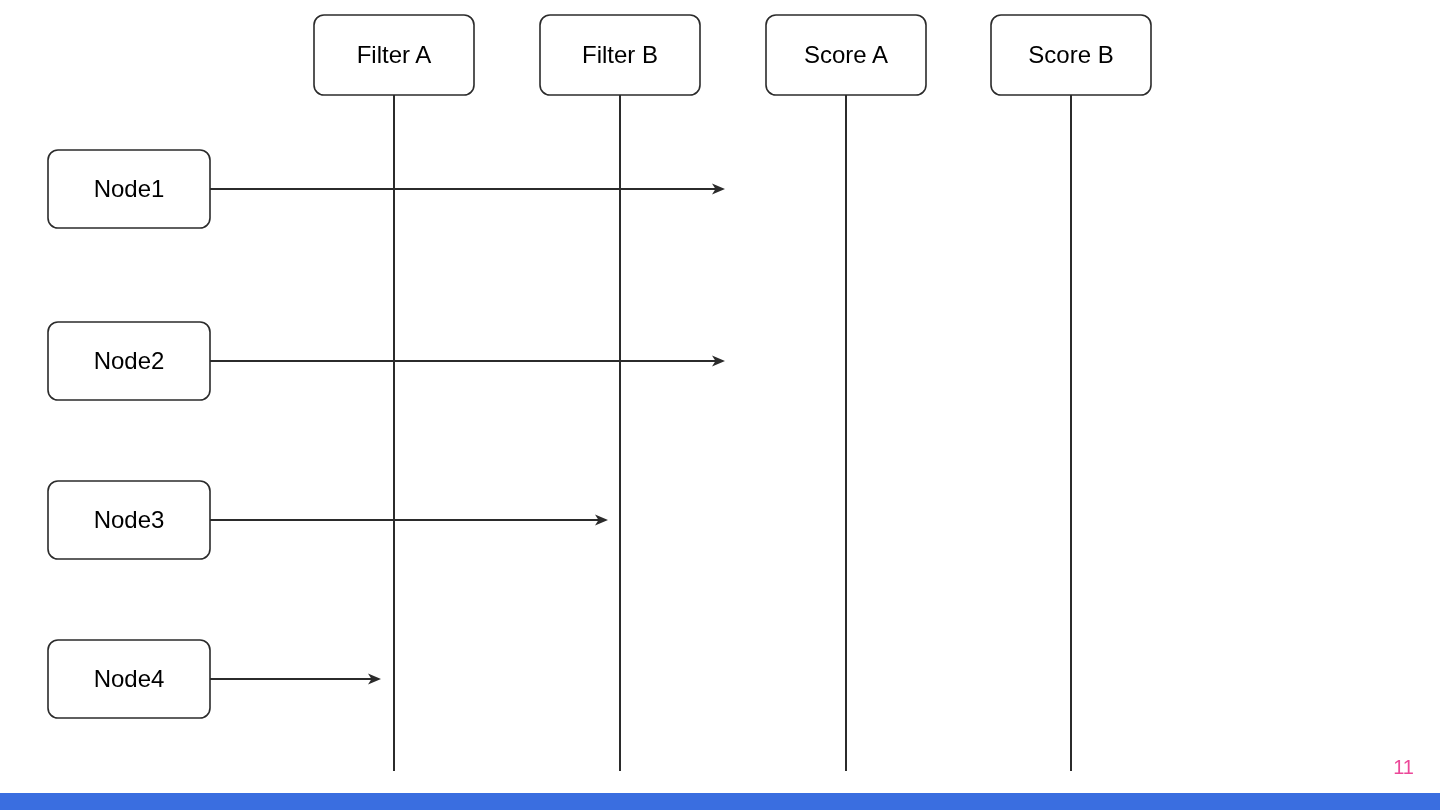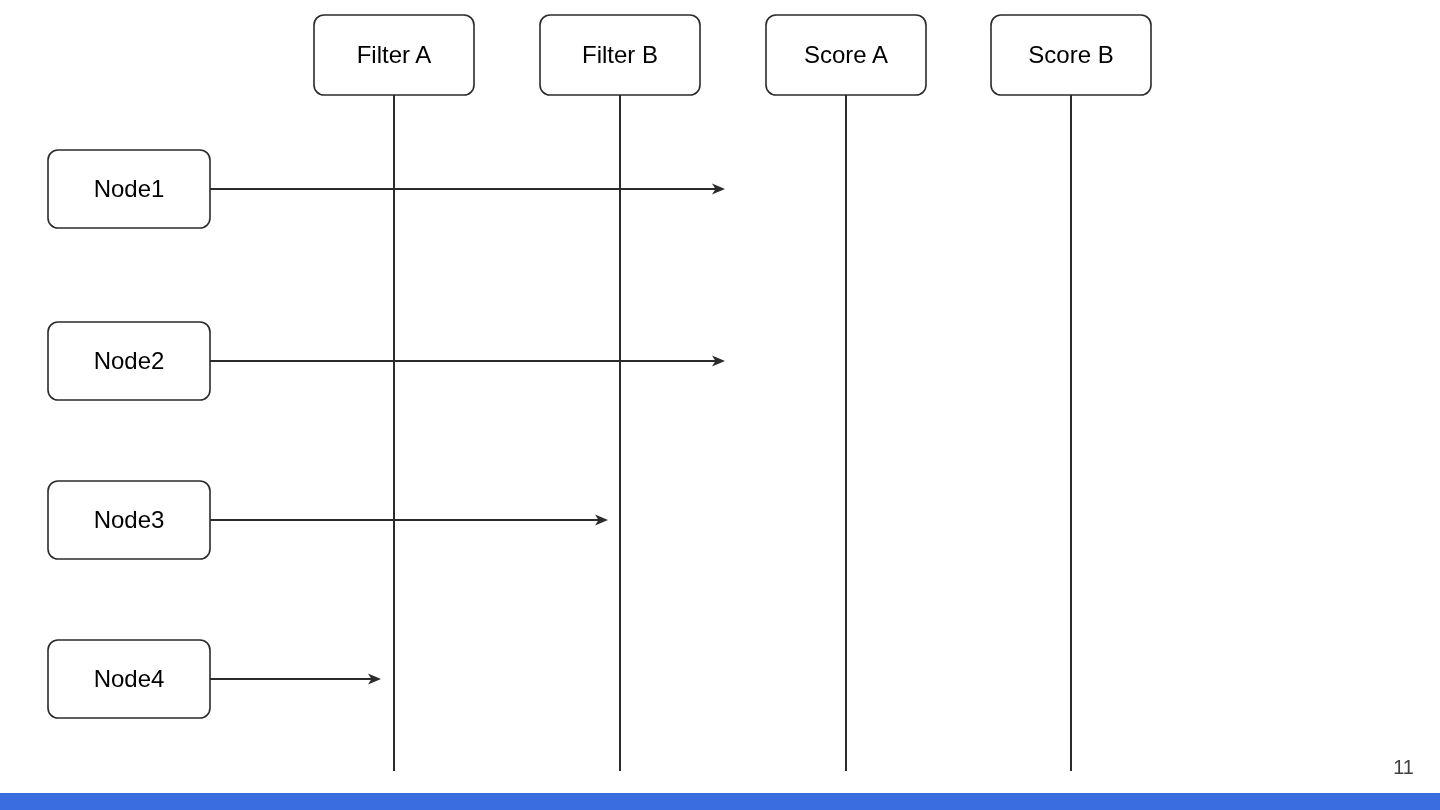--- a/index.html
+++ b/index.html
@@ -66,15 +66,15 @@
     <line x1="210" y1="520" x2="599" y2="520" stroke="#2b2b2b" stroke-width="2"></line>
     <path d="M 608 520 L 595 514.5 L 598.5 520 L 595 525.5 Z" fill="#2b2b2b"></path>
     <rect x="48" y="481" width="162" height="78" rx="10" ry="10" fill="#ffffff" stroke="#2b2b2b" stroke-width="1.6"></rect>
     <text x="129" y="520" dy="0.35em" text-anchor="middle" fill="#000000">Node3</text>
     <line x1="210" y1="679" x2="372" y2="679" stroke="#2b2b2b" stroke-width="2"></line>
     <path d="M 381 679 L 368 673.5 L 371.5 679 L 368 684.5 Z" fill="#2b2b2b"></path>
     <rect x="48" y="640" width="162" height="78" rx="10" ry="10" fill="#ffffff" stroke="#2b2b2b" stroke-width="1.6"></rect>
     <text x="129" y="679" dy="0.35em" text-anchor="middle" fill="#000000">Node4</text>
   </svg>
 
-<div class="page-number" style="color: #404040;">11</div>
+<div class="page-number" style="color: #ec4899;">11</div>
 
 <div class="accent-bar" style="background: rgb(58, 110, 224);"></div>
 
 </body></html>

